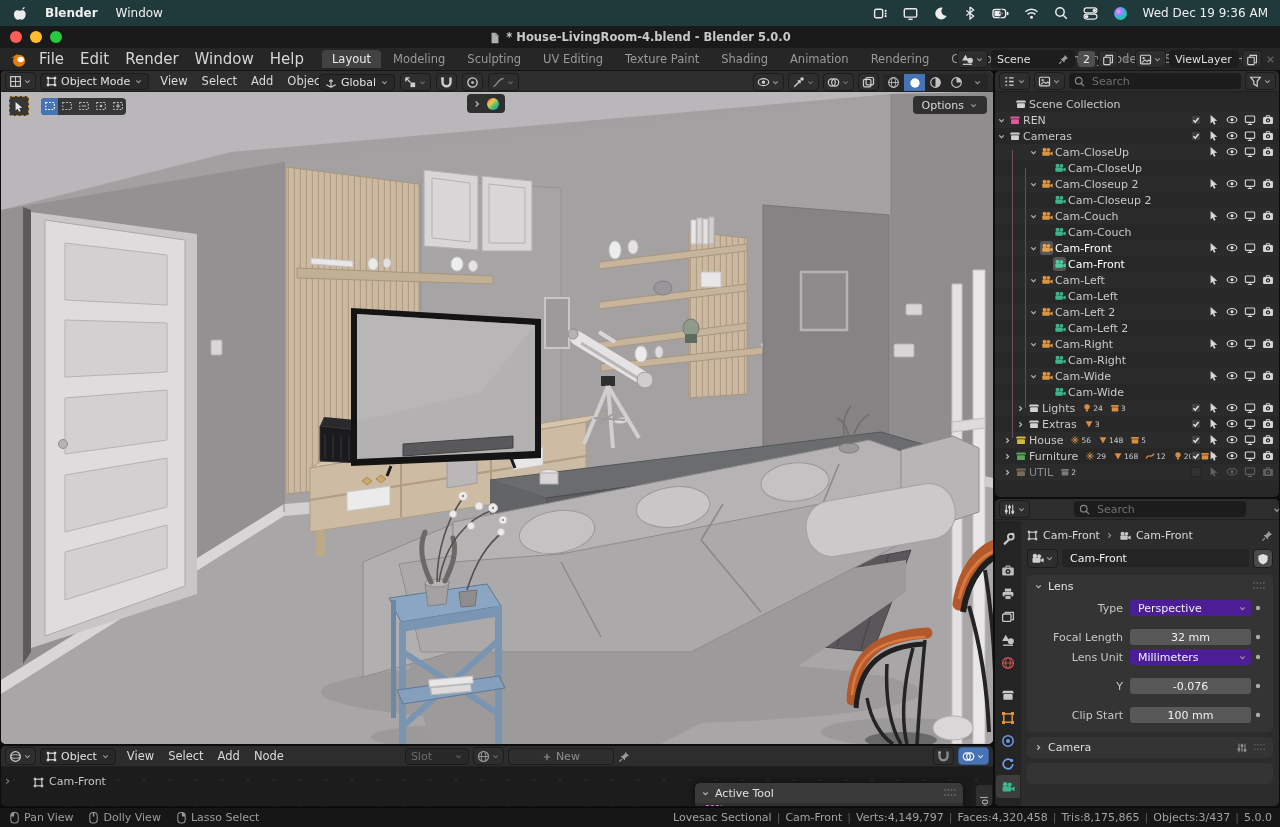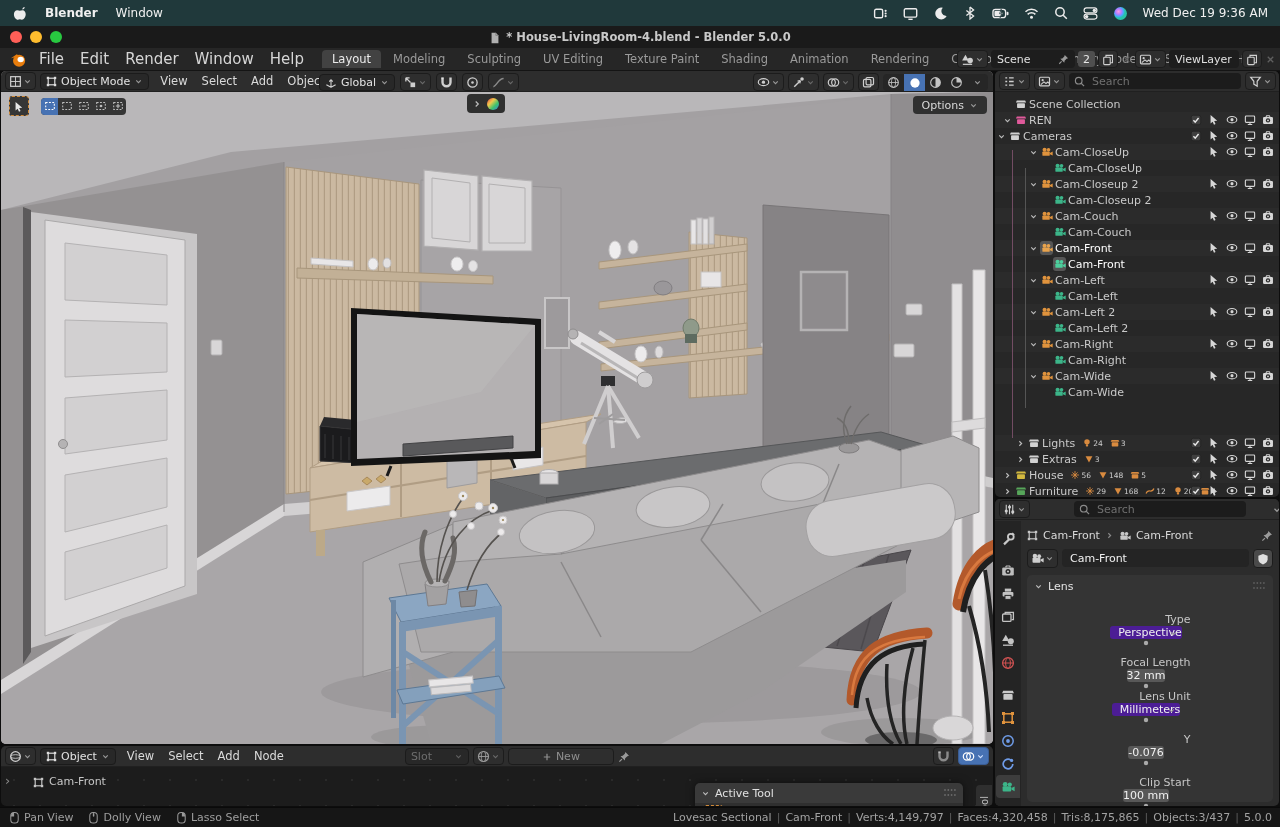--- a/index.html
+++ b/index.html
@@ -92,21 +92,21 @@
   .p-tab{width:24px;height:23px;display:flex;align-items:center;justify-content:center;border-radius:4px 0 0 4px;}
   .p-tab.active{background:#3d3d3d;}
   .p-gap{height:9px;}
   .p-content{position:absolute;left:26px;top:22px;right:0;bottom:0;padding:4px 6px;}
   .p-nav{display:flex;align-items:center;gap:5px;height:20px;color:#d8d8d8;}
   .p-block{display:flex;align-items:center;gap:4px;height:22px;margin-top:2px;}
   .p-name{flex:1;background:#242424;border-radius:4px;height:18px;display:flex;align-items:center;padding:0 8px;color:#f0f0f0;}
   .panel{background:#343434;border-radius:5px;margin-top:6px;padding-bottom:6px;}
   .panel-h{height:22px;display:flex;align-items:center;gap:5px;padding:0 7px;color:#e2e2e2;}
   .panel-h .spacer{flex:1;}
-  .prow{display:flex;align-items:center;height:18px;margin:16px 8px 2px 0;flex-direction:column;}
+  .prow{display:flex;align-items:center;height:18px;margin:2px 8px 2px 0;}
   .prow .plabel{width:96px;text-align:right;color:#c6c6c6;margin-right:7px;flex:none;}
   .pfield{flex:1;height:16px;border-radius:3px;display:flex;align-items:center;justify-content:center;color:#f0f0f0;position:relative;}
   .pfield.slider{background:#585858;}
   .pfield.drop{background:#4c1d95;justify-content:flex-start;padding-left:8px;}
   .pfield.drop .chv{position:absolute;right:4px;}
   .pdot{width:14px;display:flex;align-items:center;justify-content:center;flex:none;}
   .pgap{height:7px;}
   .cpanel{background:#343434;border-radius:5px;margin-top:5px;height:21px;display:flex;align-items:center;gap:5px;padding:0 7px;color:#dedede;}
   
   .statusbar{position:absolute;left:0;top:807px;width:1280px;height:20px;background:#161616;
@@ -874,21 +874,21 @@
         <div class="orow" style="padding-left: 6px;">
           <span class="ospan"></span>
           <span class="ospan ">
             <svg class="ic" width="12" height="12" viewBox="0 0 14 14">
               <path d="M2.2,2.8 h9.6 l1.2,2.4 h-12 z" fill="#d2d2d2"></path>
               <rect x="2.4" y="6" width="9.2" height="5.8" rx="0.9" fill="#d2d2d2"></rect>
             </svg>
           </span>
           <span class="lbl">Scene Collection</span>
         </div>
-        <div class="orow stripe" style="padding-left: 6px;">
+        <div class="orow stripe" style="">
           <span class="ospan">
             <svg class="ic" width="9" height="9" viewBox="0 0 14 14">
               <path d="M3.5,5.2 L7,8.8 L10.5,5.2" fill="none" stroke="#bdbdbd" stroke-width="1.7"></path>
             </svg>
           </span>
           <span class="ospan ">
             <svg class="ic" width="12" height="12" viewBox="0 0 14 14">
               <path d="M2.2,2.8 h9.6 l1.2,2.4 h-12 z" fill="#e05a9b"></path>
               <rect x="2.4" y="6" width="9.2" height="5.8" rx="0.9" fill="#e05a9b"></rect>
             </svg>
@@ -1388,21 +1388,21 @@
           <span class="ospan ">
             <svg class="ic" width="12" height="12" viewBox="0 0 14 14">
               <circle cx="4.2" cy="4.3" r="2.4" fill="#3cb589"></circle>
               <circle cx="8.8" cy="4.5" r="2.1" fill="#3cb589"></circle>
               <rect x="1.6" y="6.3" width="8.6" height="5.2" rx="1" fill="#3cb589"></rect>
               <path d="M10.4,8.1 l3.2,-1.7 v4.8 l-3.2,-1.7 z" fill="#3cb589"></path>
             </svg>
           </span>
           <span class="lbl">Cam-Wide</span>
         </div>
-        <div class="orow stripe" style="padding-left: 19px; margin-top: 35px;">
+        <div class="orow stripe" style="padding-left: 19px;">
           <span class="ospan">
             <svg class="ic" width="9" height="9" viewBox="0 0 14 14">
               <path d="M5.2,3.5 L8.8,7 L5.2,10.5" fill="none" stroke="#bdbdbd" stroke-width="1.7"></path>
             </svg>
           </span>
           <span class="ospan ">
             <svg class="ic" width="12" height="12" viewBox="0 0 14 14">
               <path d="M2.2,2.8 h9.6 l1.2,2.4 h-12 z" fill="#d2d2d2"></path>
               <rect x="2.4" y="6" width="9.2" height="5.8" rx="0.9" fill="#d2d2d2"></rect>
             </svg>

